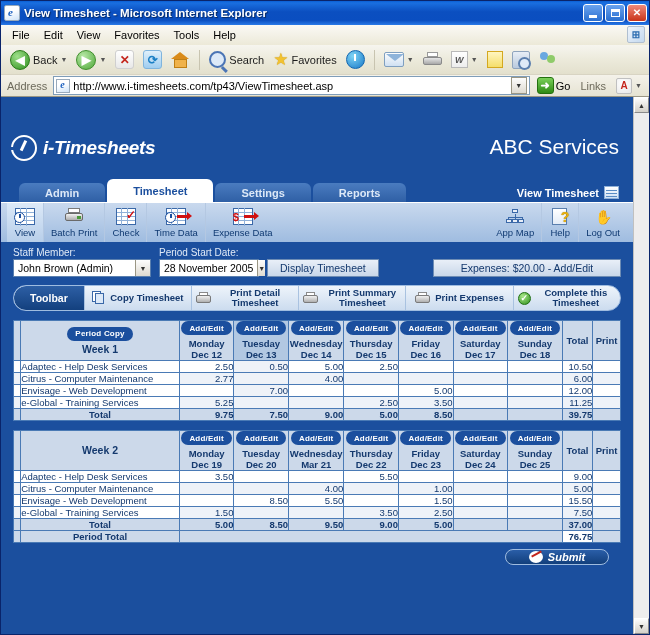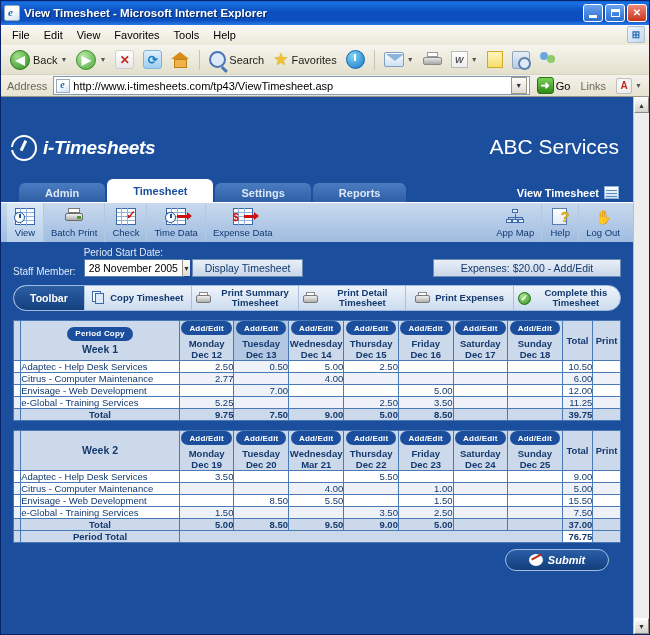--- a/index.html
+++ b/index.html
@@ -269,21 +269,21 @@
   tr.ptrow td.ptlabel{text-align:center;}
   tr.ptrow td.ptblank{background:#ccd9ea;}
   .col-task{width:170px;}
   .col-day{width:56px;}
   .col-tot{width:33px;}
   .col-prn{width:30px;}
 
   
   .submitrow{display:flex;justify-content:flex-end;padding:6px 24px 0 0;}
   .submitbtn{
-    min-width:104px;height:22px;border-radius:11px;
+    min-width:104px;height:16px;border-radius:11px;
     background:linear-gradient(180deg,#2a5ea8,#123f7c);
     border:1px solid #9fbce0;display:flex;align-items:center;justify-content:center;gap:5px;
     color:#fff;font-size:11px;font-weight:bold;font-style:italic;padding:0 12px;
   }
   .subico{width:14px;height:12px;border-radius:50%;background:#fff;position:relative;flex:0 0 14px;}
   .subico:after{content:"";position:absolute;left:2px;top:2px;width:11px;height:2px;background:#c4261d;transform:rotate(-28deg);}
 
   
   .statusbar{
     height:20px;flex:0 0 20px;display:flex;align-items:center;
@@ -508,20 +508,24 @@
           <span class="ico">
               <span class="hand">✋</span>
             </span>
           <span>Log Out</span>
         </div>
       </div>
 
       <div class="selrow">
         <div class="fgroup">
           <div class="flabel">Staff Member:</div>
+          <div class="fselect" style="width:138px">
+            <span class="val">John Brown (Admin)</span>
+            <span class="arw">▼</span>
+          </div>
         </div>
         <div class="fgroup">
           <div class="flabel">Period Start Date:</div>
           <div class="fselect" style="width:100px">
             <span class="val">28 November 2005</span>
             <span class="arw">▼</span>
           </div>
         </div>
         <div class="btn3d">Display Timesheet</div>
         <div class="btn3d expbtn">Expenses: $20.00 - Add/Edit</div>
@@ -534,28 +538,28 @@
               <span class="c1"></span>
               <span class="c2"></span>
             </span>
           <span>Copy Timesheet</span>
         </div>
         <div class="tsitem">
           <span class="prnico">
               <span class="pt"></span>
               <span class="pb"></span>
             </span>
-          <span>Print Summary Timesheet</span>
+          <span>Print Detail Timesheet</span>
         </div>
         <div class="tsitem">
           <span class="prnico">
               <span class="pt"></span>
               <span class="pb"></span>
             </span>
-          <span>Print Detail Timesheet</span>
+          <span>Print Summary Timesheet</span>
         </div>
         <div class="tsitem">
           <span class="prnico">
               <span class="pt"></span>
               <span class="pb"></span>
             </span>
           <span>Print Expenses</span>
         </div>
         <div class="tsitem">
           <span class="chkico">✓</span>

